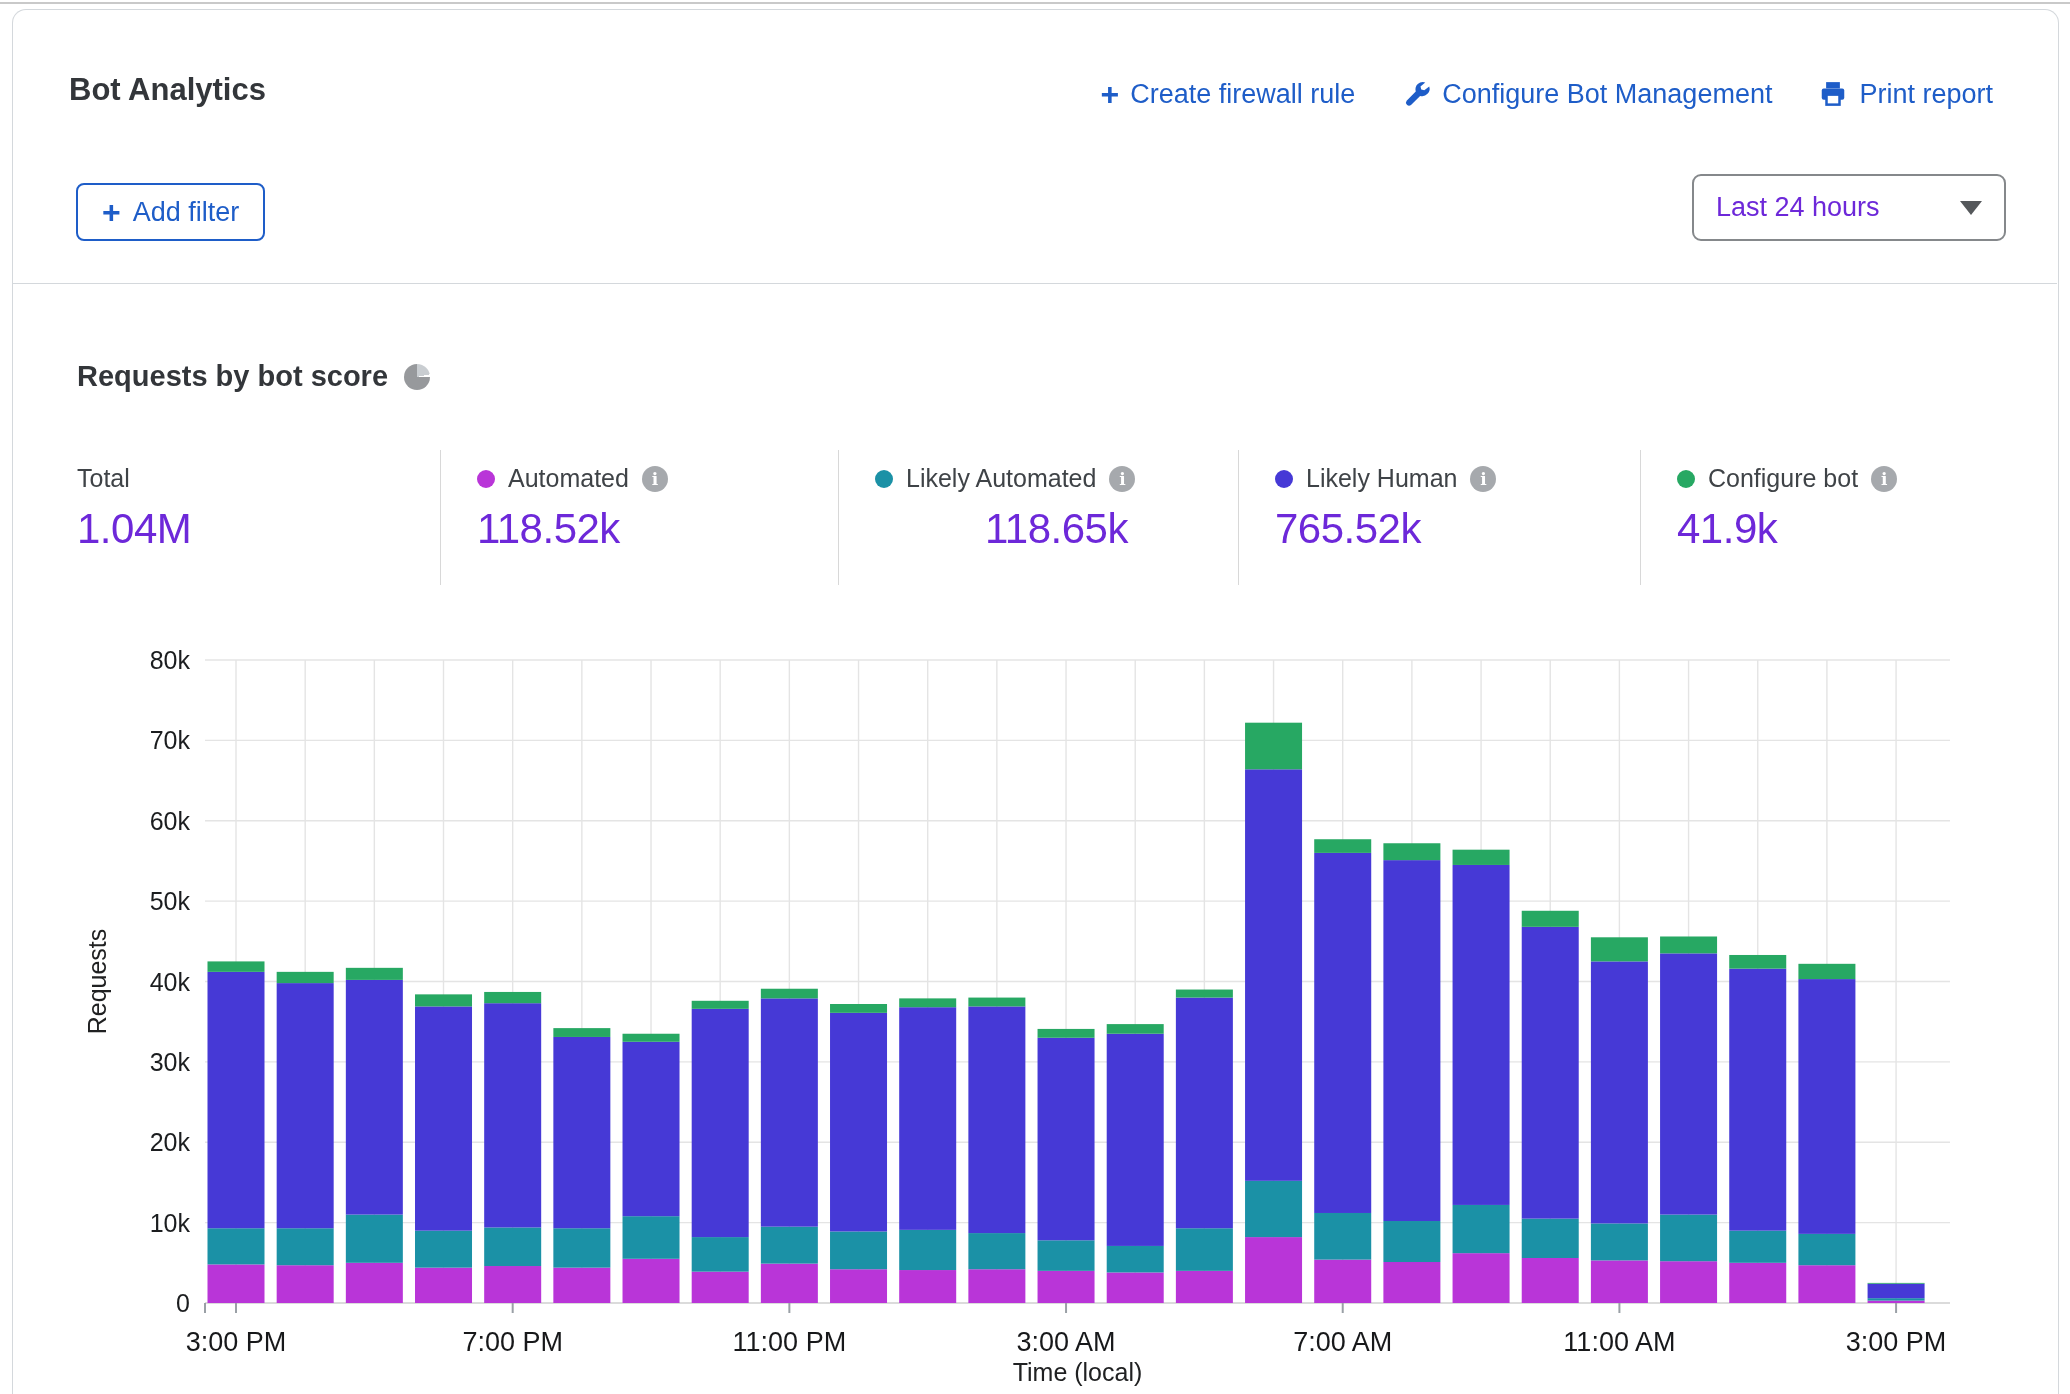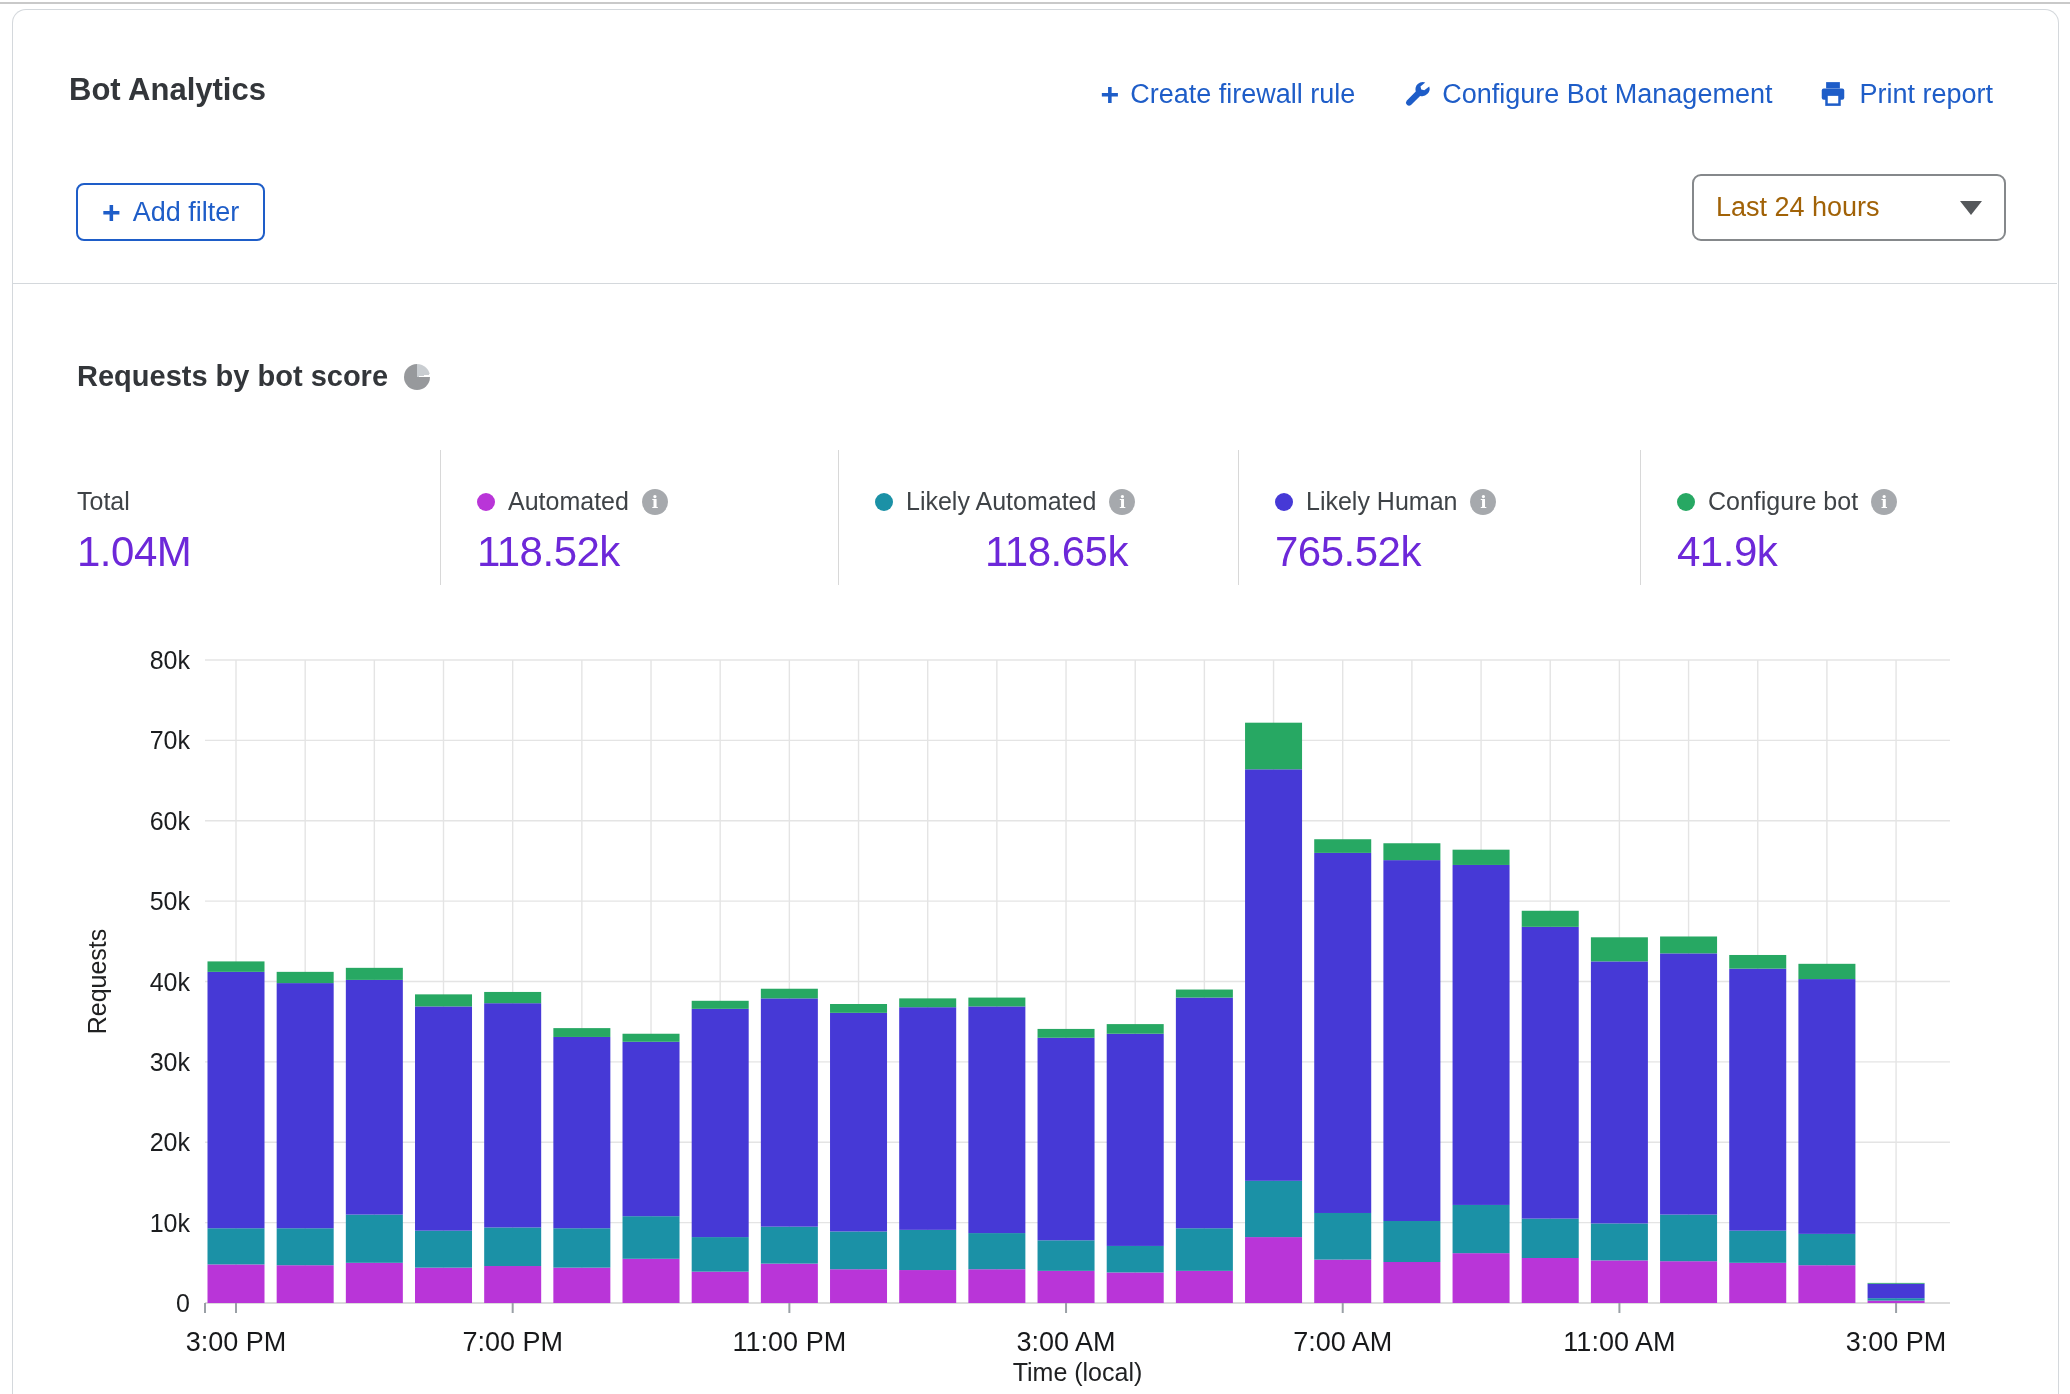--- a/index.html
+++ b/index.html
@@ -10,32 +10,32 @@
         border:1px solid #d4d8dc;border-bottom:none;border-radius:14px 14px 0 0;}
   .page-title{position:absolute;left:69px;top:72px;font-size:31px;font-weight:bold;color:#33363a;}
   .actions{position:absolute;right:77px;top:78px;display:flex;align-items:center;gap:46px;}
   .action{display:flex;align-items:center;gap:11px;color:#1e5dc8;font-size:27px;cursor:pointer;}
   .plus-glyph{font-size:32px;font-weight:bold;line-height:1;}
   .add-filter{position:absolute;left:76px;top:183px;display:inline-flex;align-items:center;gap:12px;
         height:58px;padding:0 24px;border:2px solid #1e5dc8;border-radius:8px;background:#fff;
         color:#1e5dc8;font-size:27px;cursor:pointer;}
   .dropdown{position:absolute;left:1692px;top:174px;width:266px;height:63px;border:2px solid #85888b;
         border-radius:9px;display:flex;align-items:center;justify-content:space-between;
-        padding:0 22px;font-size:27px;color:#a16207;background:#fff;cursor:pointer;}
+        padding:0 22px;font-size:27px;color:#6d28d9;background:#fff;cursor:pointer;}
   .caret{width:0;height:0;border-left:11px solid transparent;border-right:11px solid transparent;
         border-top:14px solid #55585b;}
   .header-divider{position:absolute;left:13px;top:283px;width:2044px;height:1px;background:#d4d8dc;}
   .section-title{position:absolute;left:77px;top:360px;font-size:29px;font-weight:bold;color:#33363a;
         display:flex;align-items:center;gap:16px;}
   .pie-icon{display:inline-block;width:26px;height:26px;border-radius:50%;
         background:conic-gradient(from 0deg,#c9cdd1 0 78deg,#ffffff 78deg 92deg,#97999c 92deg 360deg);}
   .stats{position:absolute;left:77px;top:450px;display:flex;}
   .stat-col{box-sizing:border-box;padding-top:14px;height:135px;}
   .stat-col.divided{border-left:1px solid #d8d8d8;padding-left:36px;}
-  .stat-head{display:flex;align-items:center;gap:13px;font-size:25px;color:#3f4347;margin-bottom:12px;margin-top:23px;}
+  .stat-head{display:flex;align-items:center;gap:13px;font-size:25px;color:#3f4347;margin-bottom:12px;}
   .dot{width:18px;height:18px;border-radius:50%;}
   .info-icon{display:inline-flex;width:26px;height:26px;border-radius:50%;background:#a6a9ad;
         color:#fff;font-size:17px;font-weight:bold;align-items:center;justify-content:center;
         font-family:"DejaVu Serif",serif;cursor:pointer;}
   .stat-value{font-size:42px;font-weight:normal;color:#6d28d9;letter-spacing:-0.5px;}
   .chart{position:absolute;left:0;top:600px;width:2070px;height:794px;}
   svg text{font-family:"Liberation Sans","DejaVu Sans",sans-serif;}
 </style>
 </head>
 <body>

